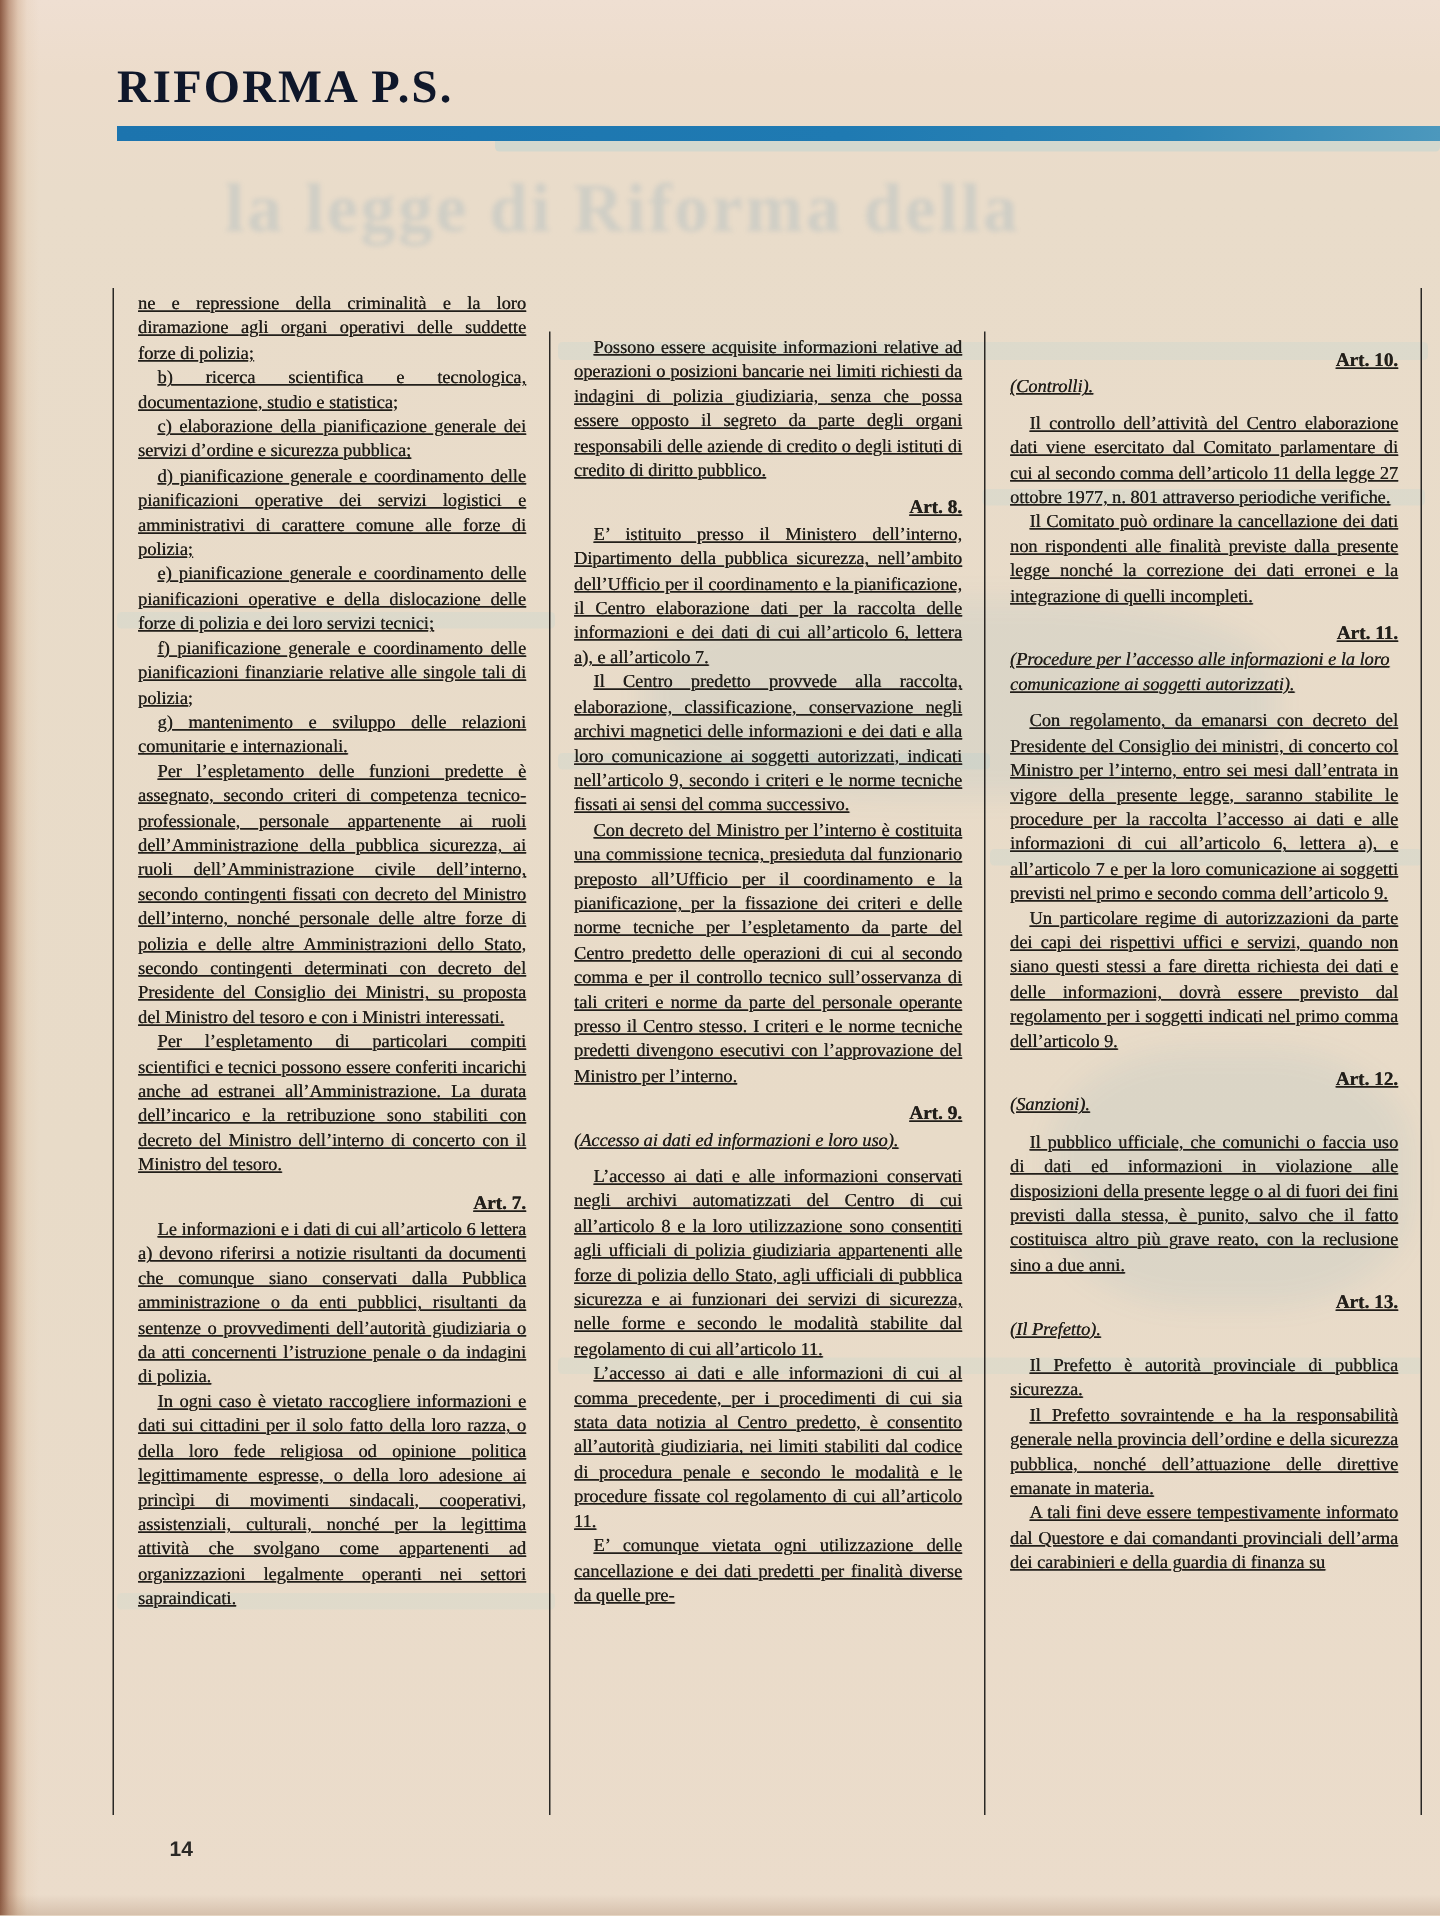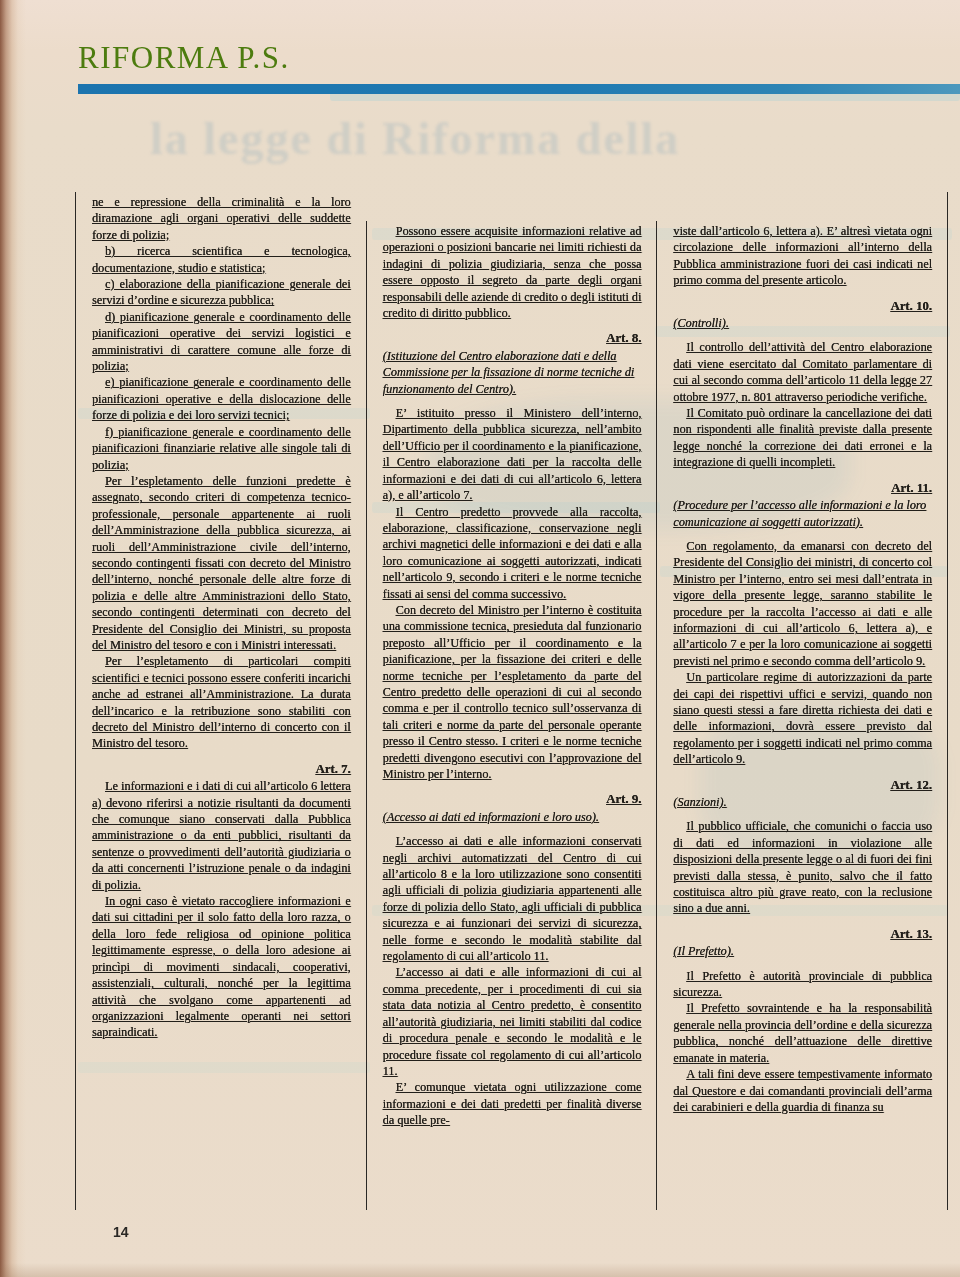--- a/index.html
+++ b/index.html
@@ -40,22 +40,22 @@
     font-size:46px;font-weight:bold;letter-spacing:2px;
     color:rgba(38,118,168,.13);filter:blur(1.6px);
     white-space:nowrap;
   }
   .ghost-blob{position:absolute;background:rgba(60,140,180,.07);filter:blur(9px);border-radius:40%;}
   .g1{left:430px;top:400px;width:420px;height:130px;}
   .g2{left:700px;top:700px;width:240px;height:170px;}
 
   .masthead{
     position:absolute;left:78px;top:40px;
-    font-size:31px;font-weight:normal;letter-spacing:1.5px;
-    color:#4d7c0f;
+    font-size:31px;font-weight:bold;letter-spacing:1.5px;
+    color:#0f172a;
   }
   .title-rule{
     position:absolute;left:78px;top:84px;width:882px;height:10px;
     background:linear-gradient(90deg,#1c74ae 0%,#1f7ab2 55%,#2d84b4 80%,#4c98bd 100%);
   }
 
   .cols{
     position:absolute;left:75px;top:192px;width:871px;height:1018px;
     display:flex;
     border-left:1.5px solid #2a2825;border-right:1.5px solid #2a2825;
@@ -115,41 +115,40 @@
 <div class="title-rule"></div>
 
 <div class="cols" id="columns">
     <div class="col">
       <p class="para flush">ne e repressione della criminalità e la loro diramazione agli organi operativi delle suddette forze di polizia;</p>
       <p class="para">b) ricerca scientifica e tecnologica, documentazione, studio e statistica;</p>
       <p class="para">c) elaborazione della pianificazione generale dei servizi d’ordine e sicurezza pubblica;</p>
       <p class="para">d) pianificazione generale e coordinamento delle pianificazioni operative dei servizi logistici e amministrativi di carattere comune alle forze di polizia;</p>
       <p class="para">e) pianificazione generale e coordinamento delle pianificazioni operative e della dislocazione delle forze di polizia e dei loro servizi tecnici;</p>
       <p class="para">f) pianificazione generale e coordinamento delle pianificazioni finanziarie relative alle singole tali di polizia;</p>
+      <p class="para">g) mantenimento e sviluppo delle relazioni comunitarie e internazionali.</p>
       <p class="para">Per l’espletamento delle funzioni predette è assegnato, secondo criteri di competenza tecnico-professionale, personale appartenente ai ruoli dell’Amministrazione della pubblica sicurezza, ai ruoli dell’Amministrazione civile dell’interno, secondo contingenti fissati con decreto del Ministro dell’interno, nonché personale delle altre forze di polizia e delle altre Amministrazioni dello Stato, secondo contingenti determinati con decreto del Presidente del Consiglio dei Ministri, su proposta del Ministro del tesoro e con i Ministri interessati.</p>
       <p class="para">Per l’espletamento di particolari compiti scientifici e tecnici possono essere conferiti incarichi anche ad estranei all’Amministrazione. La durata dell’incarico e la retribuzione sono stabiliti con decreto del Ministro dell’interno di concerto con il Ministro del tesoro.</p>
       <h3 class="heading">Art. 7.</h3>
       <p class="para">Le informazioni e i dati di cui all’articolo 6 lettera a) devono riferirsi a notizie risultanti da documenti che comunque siano conservati dalla Pubblica amministrazione o da enti pubblici, risultanti da sentenze o provvedimenti dell’autorità giudiziaria o da atti concernenti l’istruzione penale o da indagini di polizia.</p>
       <p class="para">In ogni caso è vietato raccogliere informazioni e dati sui cittadini per il solo fatto della loro razza, o della loro fede religiosa od opinione politica legittimamente espresse, o della loro adesione ai princìpi di movimenti sindacali, cooperativi, assistenziali, culturali, nonché per la legittima attività che svolgano come appartenenti ad organizzazioni legalmente operanti nei settori sapraindicati.</p>
     </div>
     <div class="col">
       <p class="para">Possono essere acquisite informazioni relative ad operazioni o posizioni bancarie nei limiti richiesti da indagini di polizia giudiziaria, senza che possa essere opposto il segreto da parte degli organi responsabili delle aziende di credito o degli istituti di credito di diritto pubblico.</p>
       <h3 class="heading">Art. 8.</h3>
-      <p class="subtitle">(Istituzione del Centro elaborazione dati e della Commissione per la fissazione di norme tecniche di funzionamento del Centro).</p>
       <p class="para">E’ istituito presso il Ministero dell’interno, Dipartimento della pubblica sicurezza, nell’ambito dell’Ufficio per il coordinamento e la pianificazione, il Centro elaborazione dati per la raccolta delle informazioni e dei dati di cui all’articolo 6, lettera a), e all’articolo 7.</p>
       <p class="para">Il Centro predetto provvede alla raccolta, elaborazione, classificazione, conservazione negli archivi magnetici delle informazioni e dei dati e alla loro comunicazione ai soggetti autorizzati, indicati nell’articolo 9, secondo i criteri e le norme tecniche fissati ai sensi del comma successivo.</p>
       <p class="para">Con decreto del Ministro per l’interno è costituita una commissione tecnica, presieduta dal funzionario preposto all’Ufficio per il coordinamento e la pianificazione, per la fissazione dei criteri e delle norme tecniche per l’espletamento da parte del Centro predetto delle operazioni di cui al secondo comma e per il controllo tecnico sull’osservanza di tali criteri e norme da parte del personale operante presso il Centro stesso. I criteri e le norme tecniche predetti divengono esecutivi con l’approvazione del Ministro per l’interno.</p>
       <h3 class="heading">Art. 9.</h3>
       <p class="subtitle">(Accesso ai dati ed informazioni e loro uso).</p>
       <p class="para">L’accesso ai dati e alle informazioni conservati negli archivi automatizzati del Centro di cui all’articolo 8 e la loro utilizzazione sono consentiti agli ufficiali di polizia giudiziaria appartenenti alle forze di polizia dello Stato, agli ufficiali di pubblica sicurezza e ai funzionari dei servizi di sicurezza, nelle forme e secondo le modalità stabilite dal regolamento di cui all’articolo 11.</p>
       <p class="para">L’accesso ai dati e alle informazioni di cui al comma precedente, per i procedimenti di cui sia stata data notizia al Centro predetto, è consentito all’autorità giudiziaria, nei limiti stabiliti dal codice di procedura penale e secondo le modalità e le procedure fissate col regolamento di cui all’articolo 11.</p>
-      <p class="para">E’ comunque vietata ogni utilizzazione come informazioni e dei dati predetti per finalità diverse da quelle pre-</p>
+      <p class="para">E’ comunque vietata ogni utilizzazione delle cancellazione e dei dati predetti per finalità diverse da quelle pre-</p>
     </div>
     <div class="col">
-      <p class="para flush">viste dall’articolo 6, lettera a). E’ altresì vietata ogni circolazione delle informazioni all’interno della Pubblica amministrazione fuori dei casi indicati nel primo comma del presente articolo.</p>
       <h3 class="heading">Art. 10.</h3>
       <p class="subtitle">(Controlli).</p>
       <p class="para">Il controllo dell’attività del Centro elaborazione dati viene esercitato dal Comitato parlamentare di cui al secondo comma dell’articolo 11 della legge 27 ottobre 1977, n. 801 attraverso periodiche verifiche.</p>
       <p class="para">Il Comitato può ordinare la cancellazione dei dati non rispondenti alle finalità previste dalla presente legge nonché la correzione dei dati erronei e la integrazione di quelli incompleti.</p>
       <h3 class="heading">Art. 11.</h3>
       <p class="subtitle">(Procedure per l’accesso alle informazioni e la loro comunicazione ai soggetti autorizzati).</p>
       <p class="para">Con regolamento, da emanarsi con decreto del Presidente del Consiglio dei ministri, di concerto col Ministro per l’interno, entro sei mesi dall’entrata in vigore della presente legge, saranno stabilite le procedure per la raccolta l’accesso ai dati e alle informazioni di cui all’articolo 6, lettera a), e all’articolo 7 e per la loro comunicazione ai soggetti previsti nel primo e secondo comma dell’articolo 9.</p>
       <p class="para">Un particolare regime di autorizzazioni da parte dei capi dei rispettivi uffici e servizi, quando non siano questi stessi a fare diretta richiesta dei dati e delle informazioni, dovrà essere previsto dal regolamento per i soggetti indicati nel primo comma dell’articolo 9.</p>
       <h3 class="heading">Art. 12.</h3>
       <p class="subtitle">(Sanzioni).</p>

